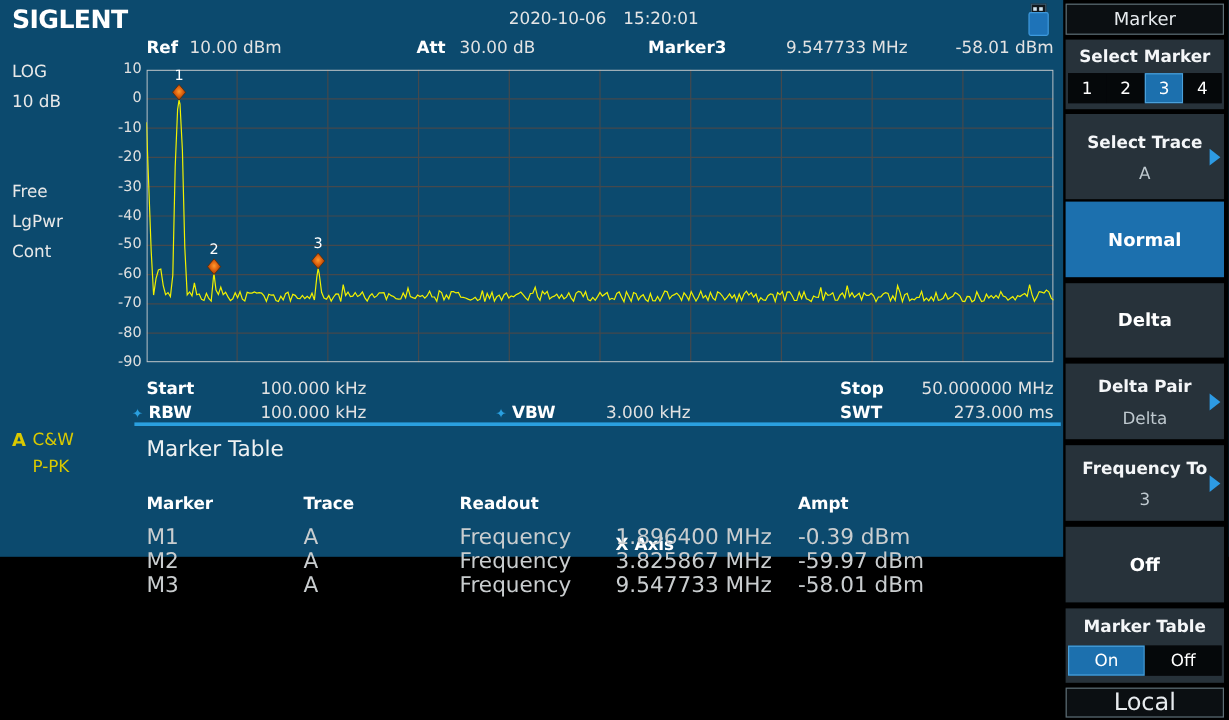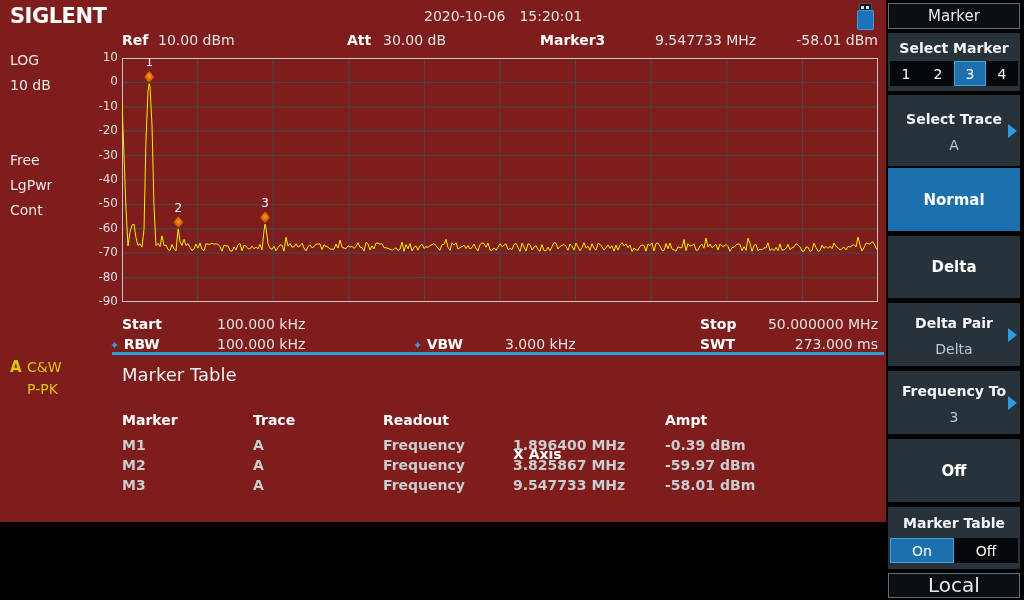--- a/index.html
+++ b/index.html
@@ -1,18 +1,18 @@
 <!DOCTYPE html>
 <html><head>
 <meta charset="utf-8">
 <style>
   html,body{margin:0;padding:0;background:#000;width:1024px;height:600px;overflow:hidden;
     font-family:"DejaVu Sans","Liberation Sans",sans-serif;-webkit-font-smoothing:antialiased;}
   .abs{position:absolute;}
-  #stage{position:relative;width:1024px;height:522px;background:#7f1d1d;color:#e8e8e8;}
+  #stage{position:relative;width:1024px;height:464px;background:#0c4a6e;color:#e8e8e8;}
 
   
   #logo{left:10px;top:4px;font-size:21px;font-weight:bold;color:#fff;letter-spacing:-0.5px;}
   #datetime{left:424px;top:8px;font-size:14px;color:#e6e6e6;}
   #datetime span{margin-right:14px;}
   #usb{left:855px;top:3px;width:20px;height:26px;}
   #usb .plug{position:absolute;left:4px;top:0;width:11px;height:7px;background:#10181e;border:1px solid #3a586c;}
   #usb .plug i{position:absolute;top:2px;width:3px;height:3px;background:#cfe2ee;}
   #usb .plug i.p1{left:1px}.plug i.p2{left:6px}
   #usb .body{position:absolute;left:2px;top:7px;width:15px;height:18px;background:#1e73b8;border:1px solid #3e9ade;border-radius:2px;}
@@ -36,21 +36,21 @@
   
   .frow{font-size:14px;}
   .diamond{color:#2aa0e0;font-size:11px;}
   #divider{left:112px;top:352px;width:772px;height:3px;background:#2aa0e0;}
 
   
   #mtitle{left:122px;top:364px;font-size:18px;color:#eef1f2;}
   .tcell{position:absolute;top:0;white-space:nowrap;}
   #mthead{left:122px;top:412px;height:18px;font-size:14px;font-weight:bold;color:#fff;}
   #mtrows{left:122px;top:437px;width:760px;}
-  .trow{position:relative;height:20px;font-size:14px;color:#c9cdcf;font-weight:bold;}
+  .trow{position:relative;height:20px;font-size:18px;color:#c9cdcf;}
 
   
   #sidebar{left:886px;top:0;width:138px;height:600px;background:#000;}
   .sbox{position:absolute;left:2px;width:132px;background:#27323a;color:#f2f4f6;}
   .sbordered{position:absolute;left:2px;width:130px;background:#0b0f12;border:1px solid #5d6d75;
     text-align:center;font-size:15px;color:#e7ebee;}
   .slabel{position:absolute;left:0;width:100%;text-align:center;font-weight:bold;font-size:14px;color:#f4f6f8;}
   .svalue{position:absolute;left:0;width:100%;text-align:center;font-size:14px;color:#bfc9cf;}
   .sarrow{position:absolute;right:3px;top:50%;margin-top:-7px;width:0;height:0;
     border-top:7px solid transparent;border-bottom:7px solid transparent;border-left:9px solid #2d9be4;}

